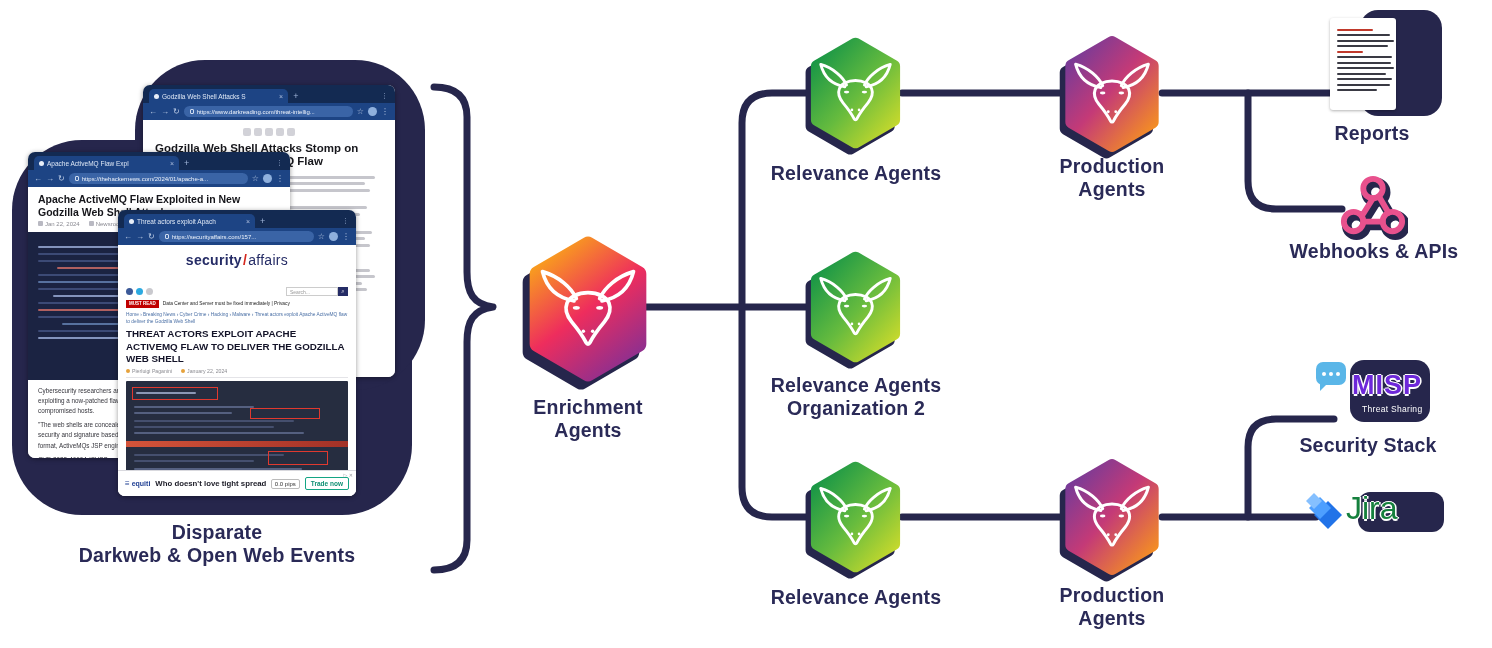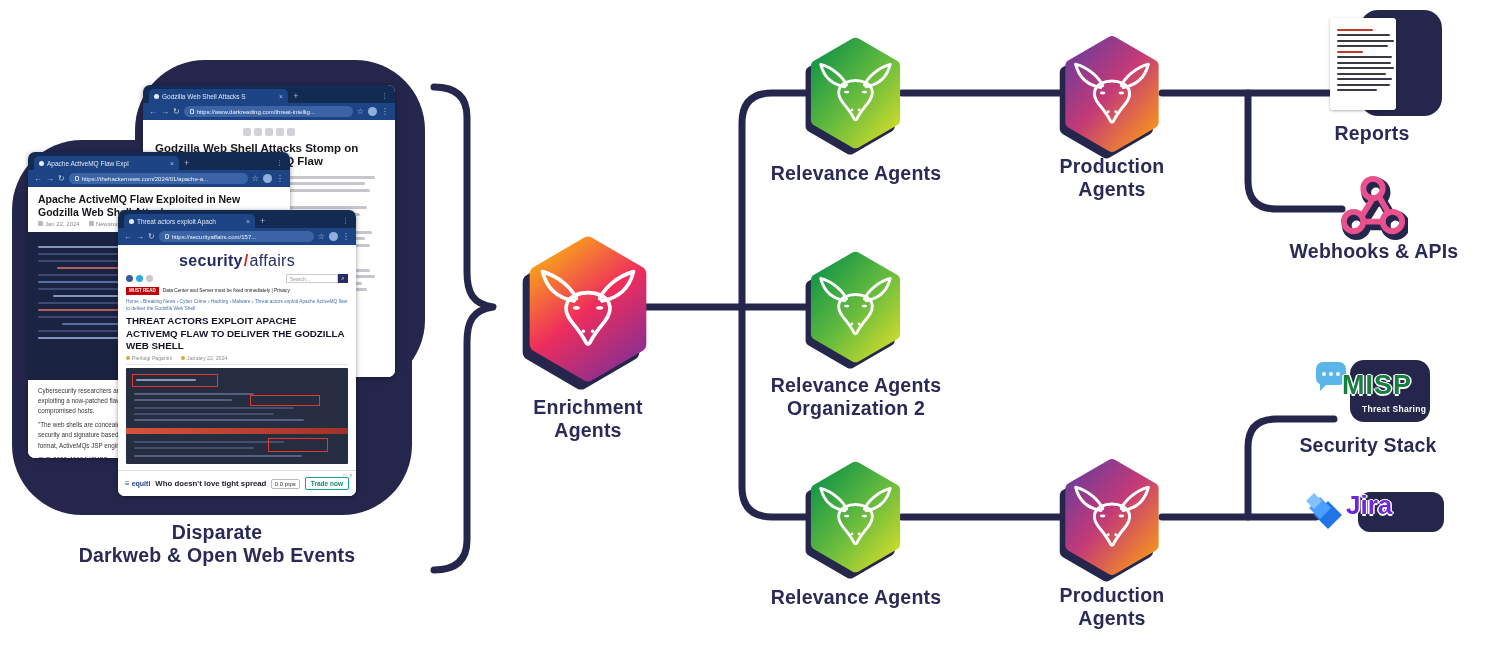--- a/index.html
+++ b/index.html
@@ -48,21 +48,21 @@
   .hn-meta{display:flex;gap:9px;margin:0 10px 5px;font-size:6px;color:#8a8a92;align-items:center}
   .mic{width:5px;height:5px;background:#b9b9c2;border-radius:1px;display:inline-block;margin-right:2px}
   .hn-code{background:#1b2342;height:148px;overflow:hidden;padding:9px 10px}
   .cl{height:2.5px;border-radius:1px;margin:4.5px 0}
   .c1{background:#3c4a76}.c2{background:#8494bd}.c3{background:#b06060}.c4{background:#57719f}
   .hn-body{padding:6px 10px 0}
   .bl{font-size:6.3px;color:#35353c;line-height:1.6;white-space:nowrap;overflow:hidden}
   .gap{height:4px}
 
   
-  .sa-logo{display:flex;justify-content:center;align-items:baseline;gap:1px;margin:7px 0 4px;font-size:16px;color:#252c66;letter-spacing:.3px}
+  .sa-logo{display:flex;justify-content:center;align-items:baseline;gap:1px;margin:7px 0 19px;font-size:14px;color:#252c66;letter-spacing:.3px}
   .sa-logo .b{font-weight:700}
   .sa-logo .slash{color:#d5281e;font-weight:700}
   .sa-social{display:flex;align-items:center;gap:3px;margin:0 8px 3px}
   .sc{width:7px;height:7px;border-radius:50%}
   .sc.f{background:#3b5998}.sc.t{background:#2caae1}.sc.g{background:#c9c9ce}
   .sa-search{margin-left:auto;display:flex;align-items:center}
   .sa-search .box{width:52px;height:9px;border:1px solid #ccc;font-size:5px;color:#999;padding:0 3px;display:flex;align-items:center}
   .sa-search .btn{width:10px;height:9px;background:#252c66;color:#fff;font-size:6px;display:flex;align-items:center;justify-content:center}
   .sa-ticker{display:flex;align-items:center;gap:4px;margin:2px 8px;height:9px;overflow:hidden}
   .mustread{background:#c00000;color:#fff;font-size:4.5px;font-weight:700;padding:1.5px 3px;flex:0 0 auto}
@@ -93,28 +93,28 @@
   .rl.red{background:#c0392b}
 
   .webhook{position:absolute;left:1338px;top:172px;width:70px;height:68px}
 
   .misp{position:absolute;left:1316px;top:358px;width:120px;height:72px}
   .misp-blob{position:absolute;left:34px;top:2px;width:80px;height:62px;background:#26264c;border-radius:14px}
   .misp-bubble{position:absolute;left:0;top:4px;width:30px;height:23px;background:#5ab6e8;border-radius:7px;
                display:flex;align-items:center;justify-content:center;gap:3px}
   .misp-bubble::after{content:"";position:absolute;left:4px;bottom:-6px;border:4px solid transparent;border-top-color:#5ab6e8;border-left-color:#5ab6e8}
   .misp-bubble .dot{width:4px;height:4px;border-radius:50%;background:#fff}
-  .misp-title{position:absolute;left:26px;top:12px;font-size:27px;font-weight:700;color:#15803d;letter-spacing:1px;
+  .misp-title{position:absolute;left:36px;top:12px;font-size:27px;font-weight:700;color:#6d28d9;letter-spacing:1px;
               text-shadow:-1.5px 0 #fff,1.5px 0 #fff,0 -1.5px #fff,0 1.5px #fff}
-  .misp-sub{position:absolute;left:46px;top:46px;font-size:8.5px;font-weight:700;color:#fff;letter-spacing:.3px}
+  .misp-sub{position:absolute;left:46px;top:46px;font-size:8.5px;font-weight:400;color:#fff;letter-spacing:.3px}
 
   .jira{position:absolute;left:1302px;top:490px;width:140px;height:46px}
   .jira-blob{position:absolute;left:56px;top:2px;width:86px;height:40px;background:#26264c;border-radius:12px}
   .jira-mark{position:absolute;left:2px;top:3px}
-  .jira-text{position:absolute;left:44px;top:0;font-size:26px;font-weight:700;color:#6d28d9;
+  .jira-text{position:absolute;left:44px;top:0;font-size:32px;font-weight:400;color:#15803d;
              text-shadow:-1.5px 0 #fff,1.5px 0 #fff,0 -1.5px #fff,0 1.5px #fff}
 </style>
 </head>
 <body>
 
 <div class="stage">
 
   <svg width="0" height="0" style="position:absolute" xmlns="http://www.w3.org/2000/svg" xmlns:xlink="http://www.w3.org/1999/xlink">
     <defs>
       <linearGradient id="gEnrich" x1="0.2" y1="0" x2="0.8" y2="1">

